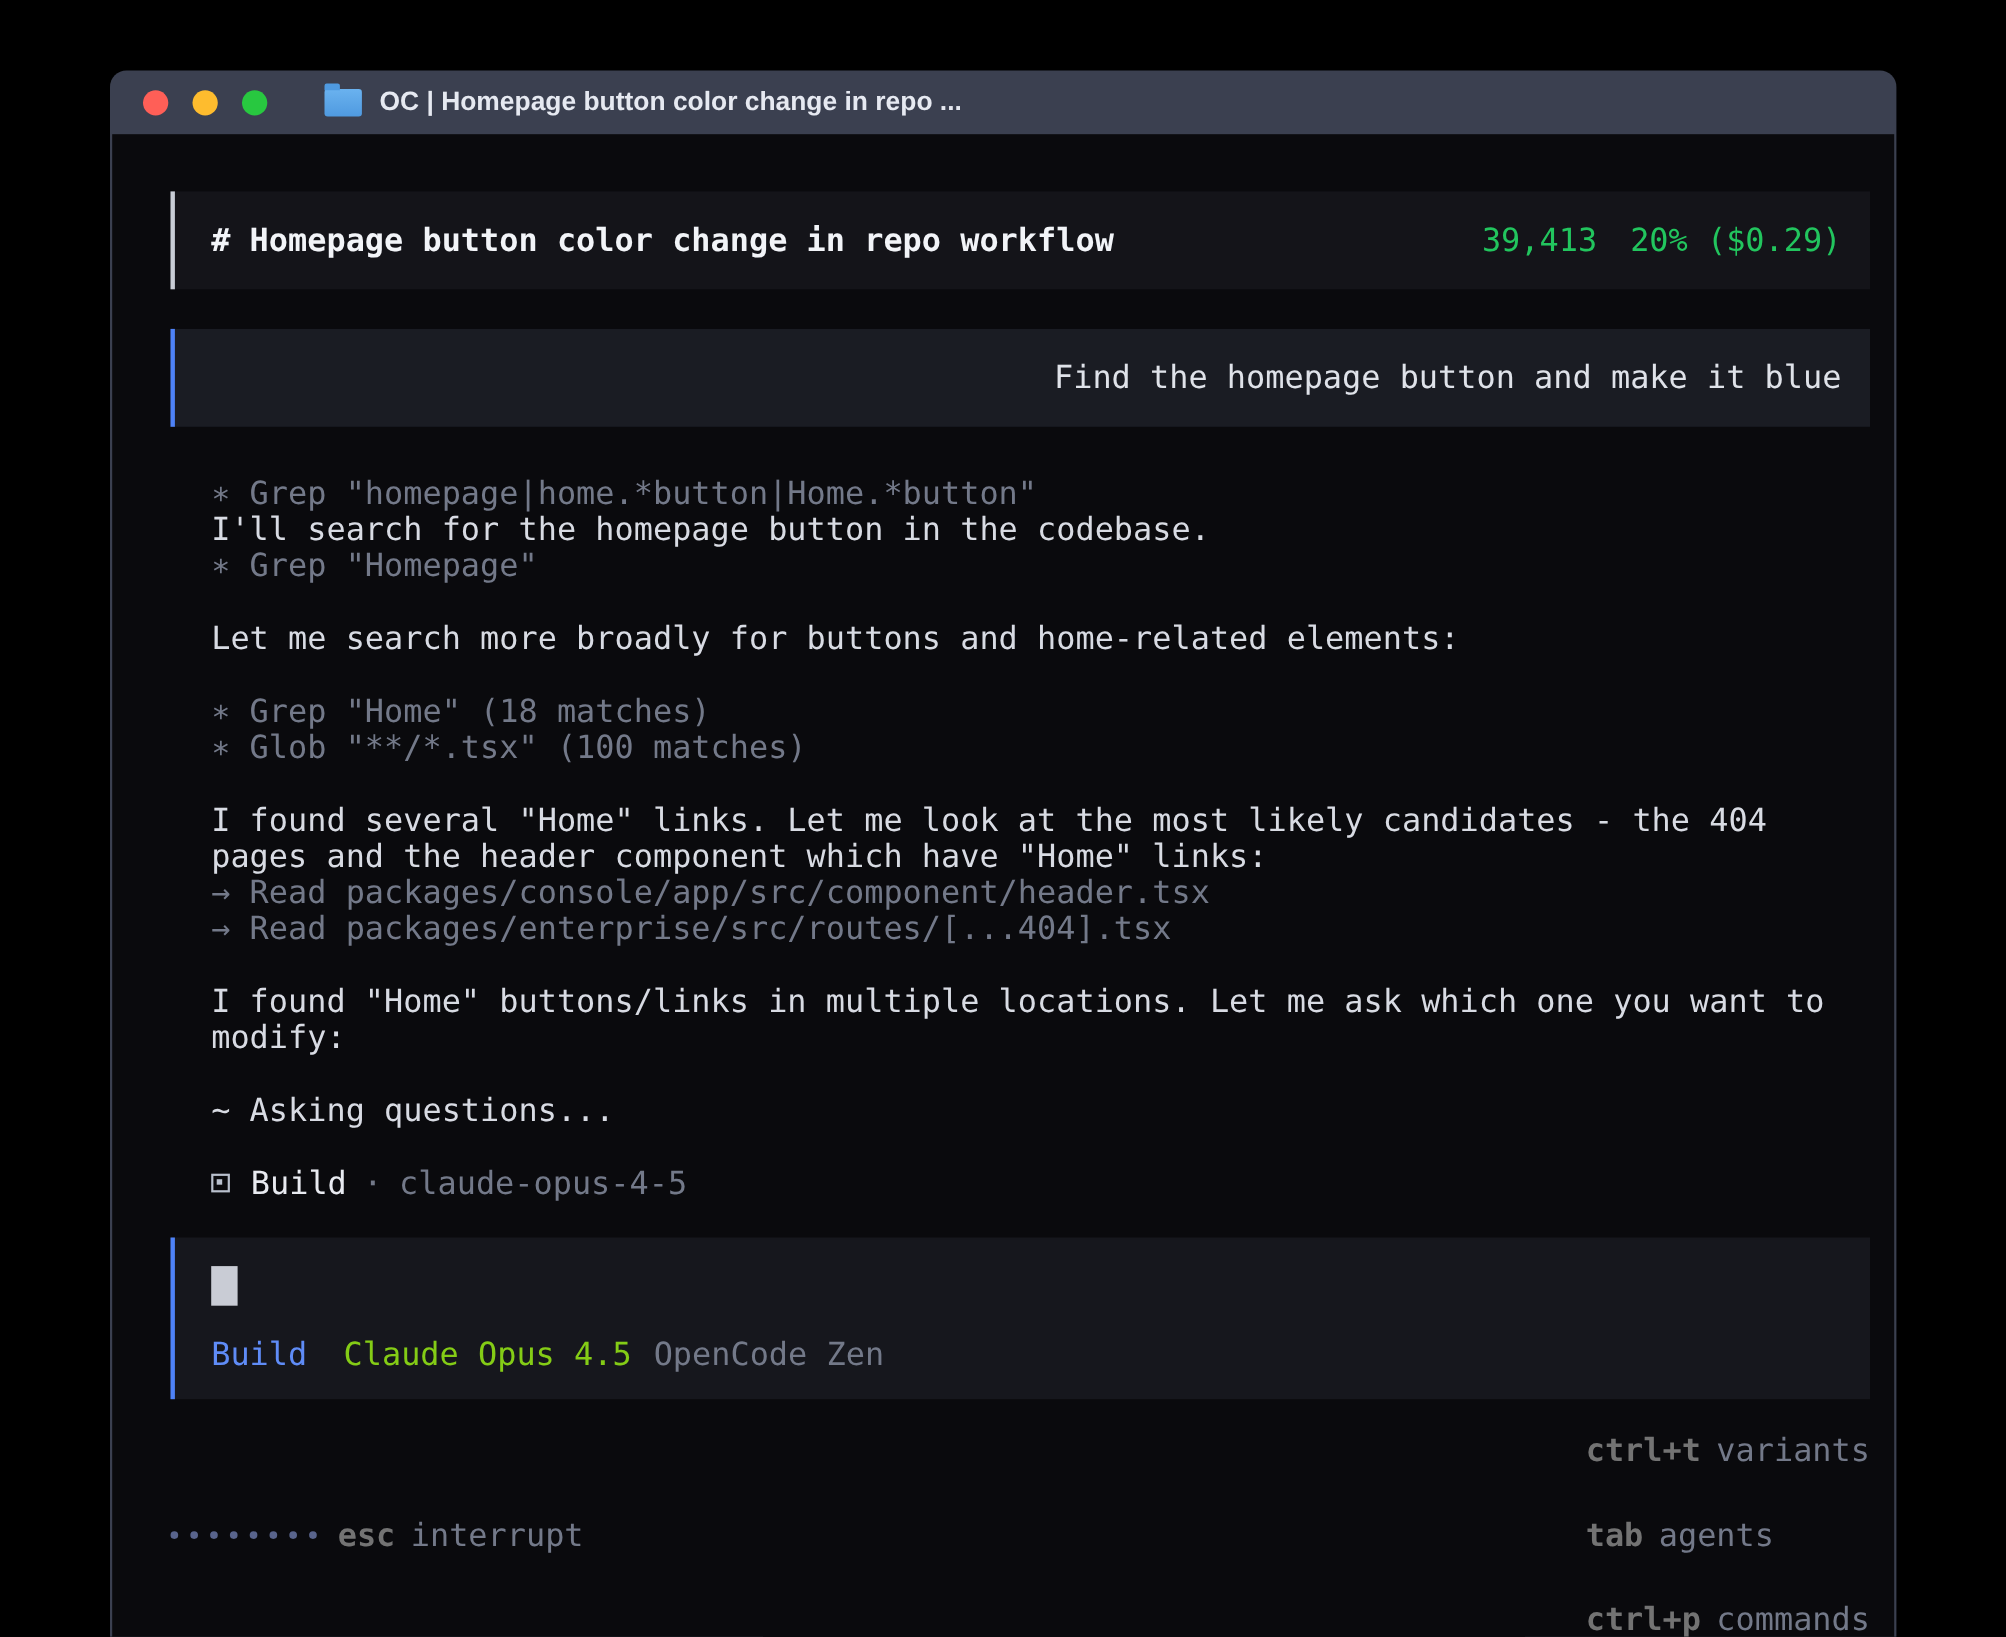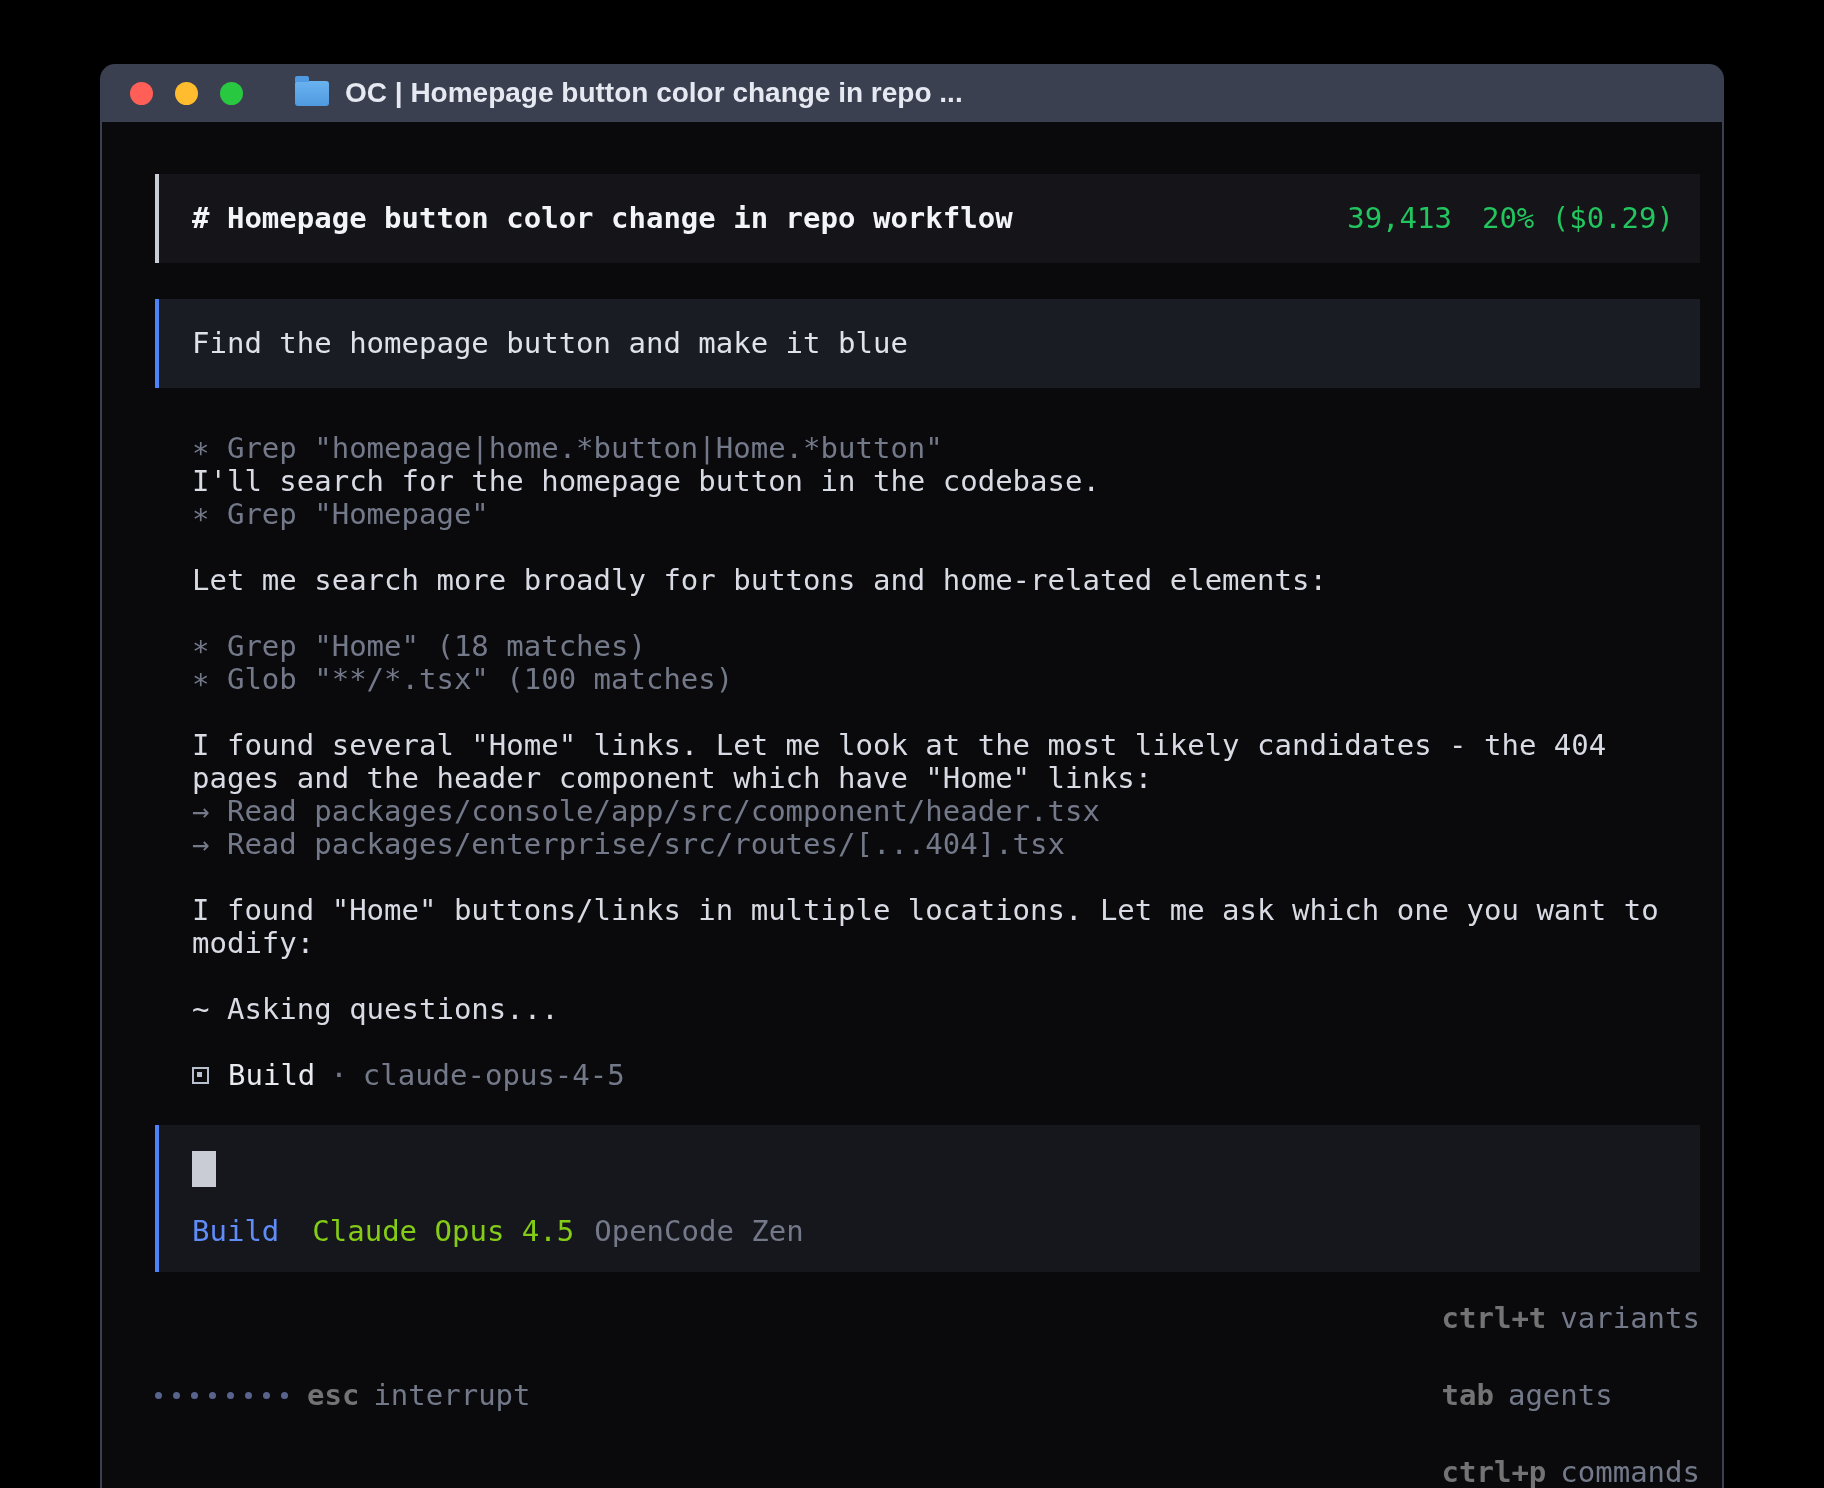--- a/index.html
+++ b/index.html
@@ -28,39 +28,39 @@
   .folder-icon{
     position:relative;width:34px;height:25px;margin:0 16px 0 30px;
     background:linear-gradient(#6ab2ef,#4f9ae0);border-radius:3px;flex:0 0 auto;
   }
   .folder-icon::before{
     content:"";position:absolute;top:-5px;left:0;width:14px;height:6px;
     background:#4f9ae0;border-radius:2px 2px 0 0;
   }
   .window-title{
     font-family:"Liberation Sans", sans-serif;
-    font-weight:bold;font-size:28px;color:#e6e9f1;
+    font-weight:bold;font-size:24px;color:#e6e9f1;
     white-space:nowrap;
   }
   .terminal{
     background:#0a0a0d;
     margin:0 2px;
     padding:52px 22px 34px 53px;
     font-size:29px;line-height:33px;color:#d8dbe3;
   }
   .session-header{
     display:flex;justify-content:space-between;align-items:center;
     background:#141419;border-left:4px solid #c9cdd6;
     padding:28px 26px 28px 33px;
   }
   .session-title{font-weight:bold;color:#f2f4f8;white-space:nowrap;}
   .session-stats{color:#22c55e;display:flex;gap:30px;white-space:nowrap;justify-content:center;}
   .user-block{
     margin-top:36px;background:#1a1c23;border-left:4px solid #4e82f7;
-    padding:28px 26px 28px 33px;color:#dfe2e9;
+    padding:28px 26px 28px 33px;color:#dfe2e9;text-align:right;
   }
   .transcript{margin-top:44px;padding-left:37px;}
   .t-line{white-space:pre-wrap;}
   .dim{color:#737989;}
   .gap{margin-top:33px;}
   .agent-row{margin-top:33px;display:flex;align-items:center;}
   .agent-icon{
     width:13px;height:13px;border:2px solid #b9c0cd;margin-right:19px;
     position:relative;flex:0 0 auto;
   }

